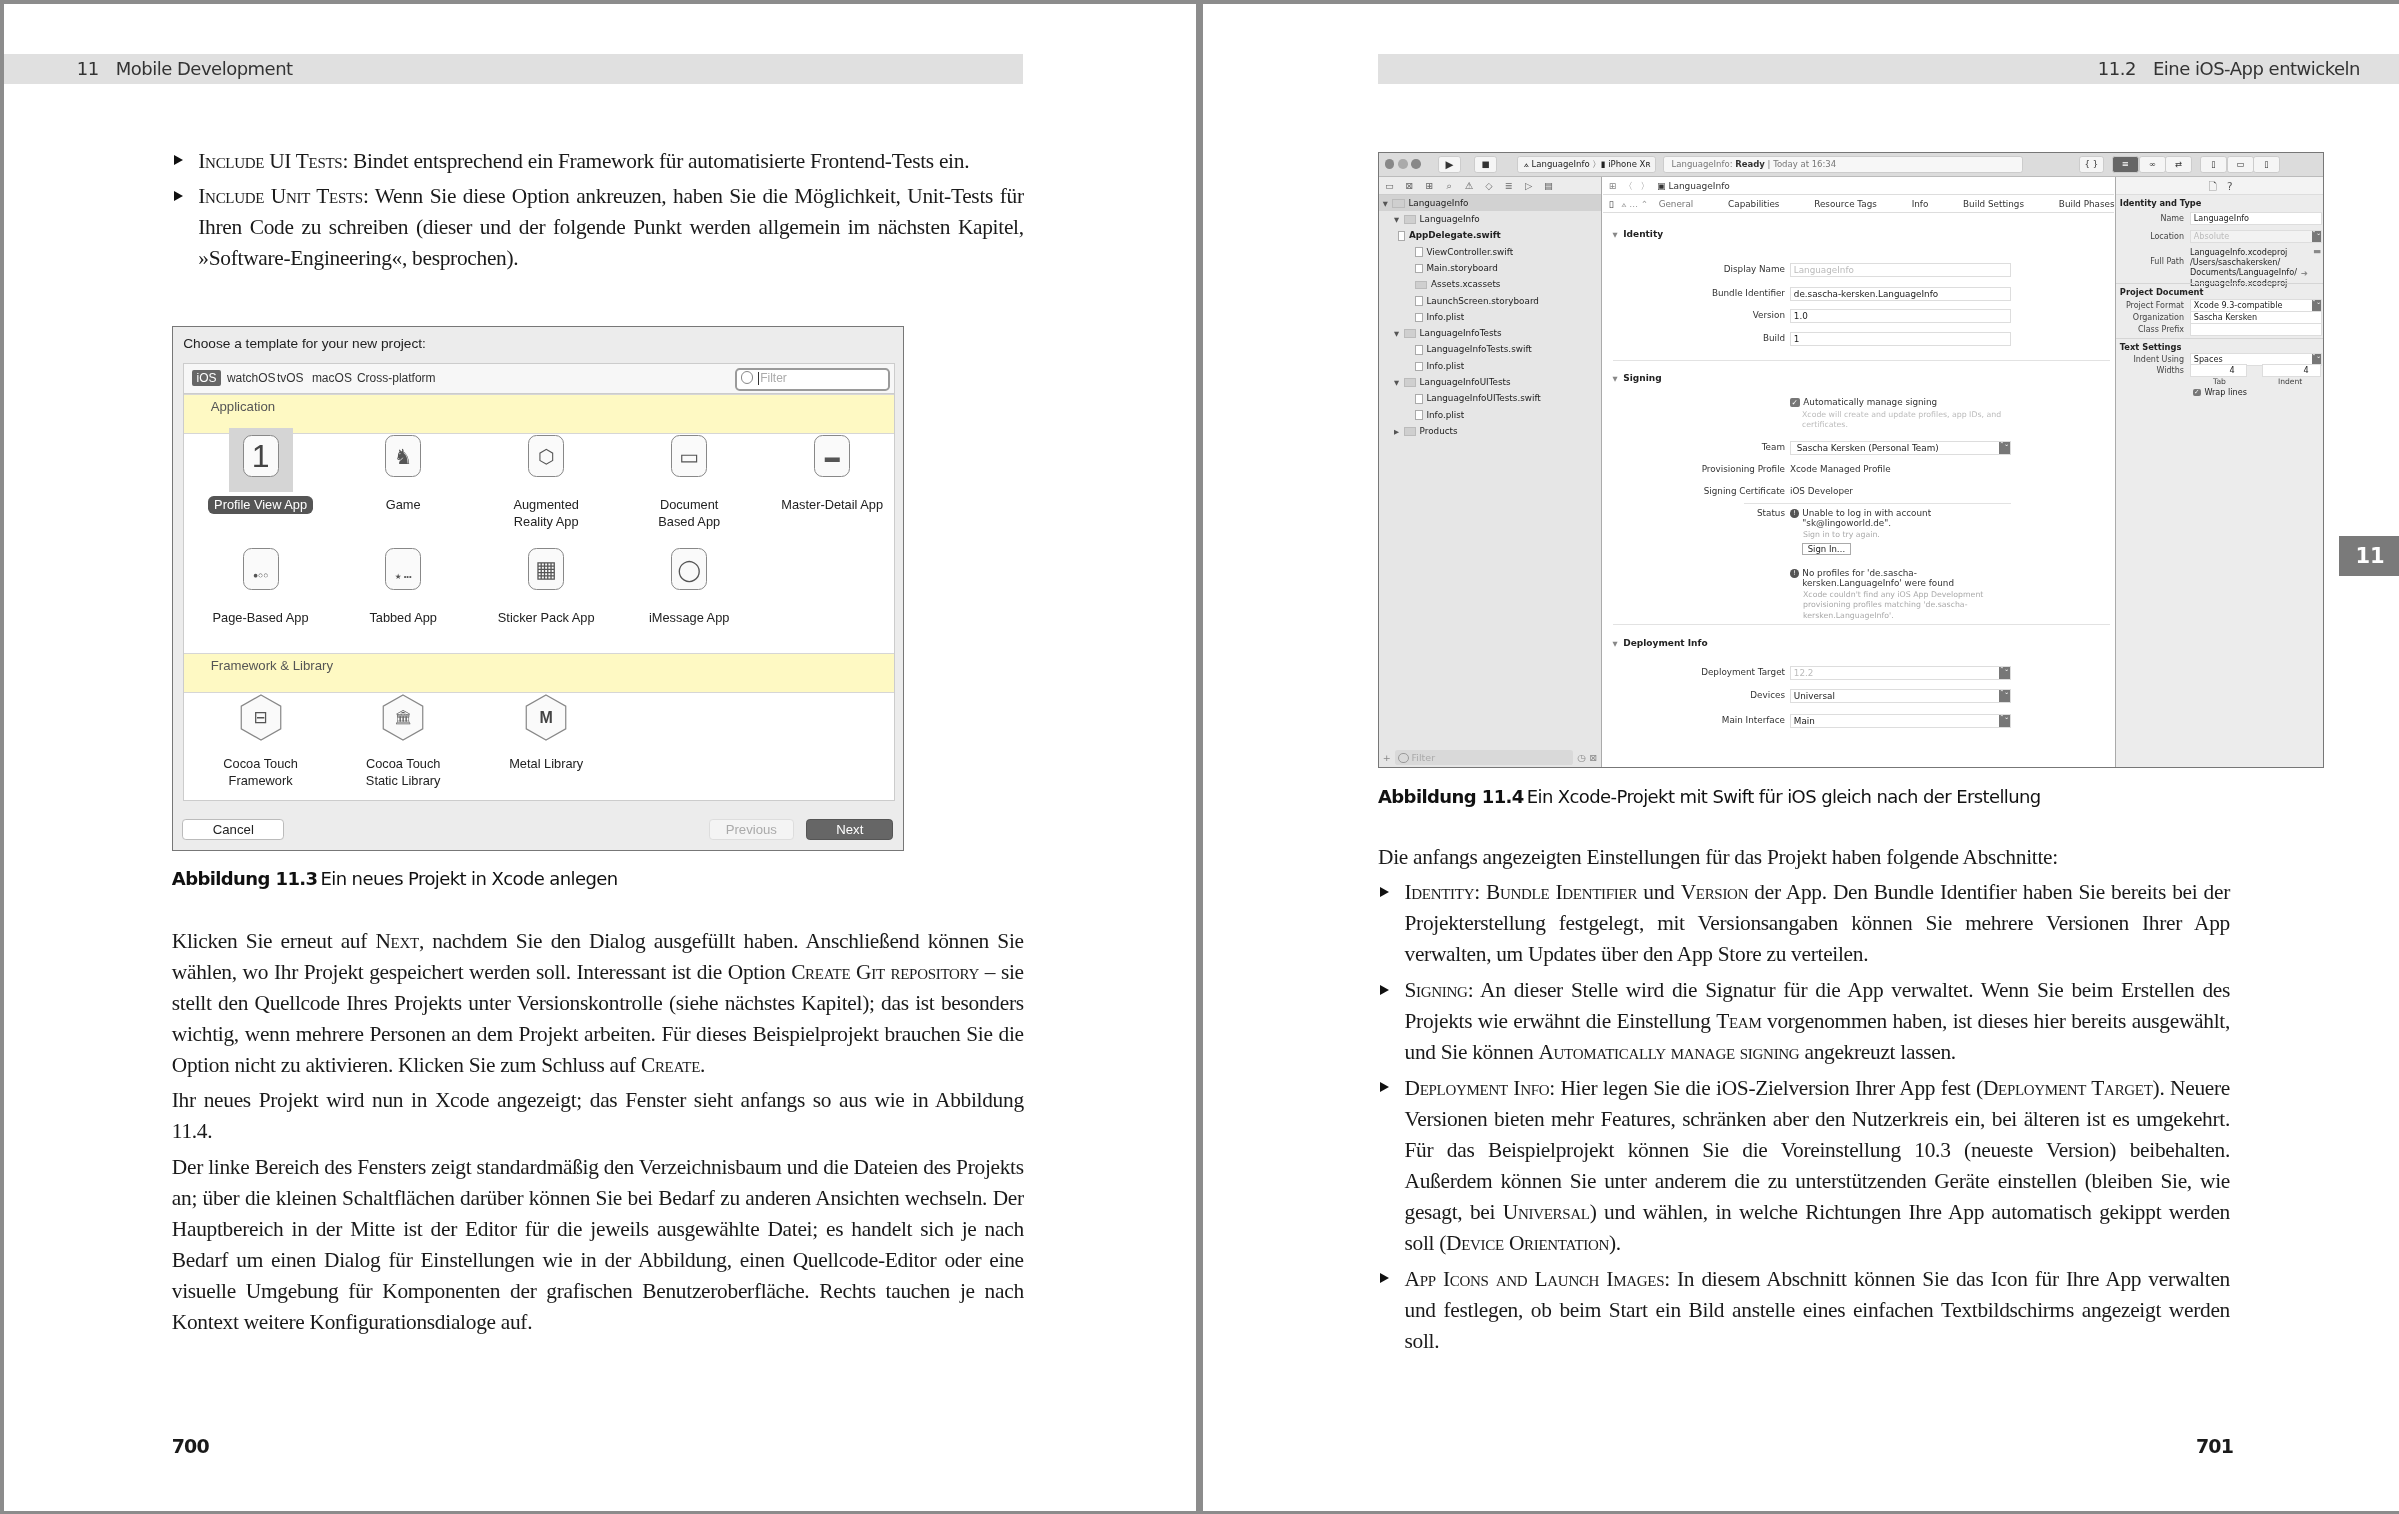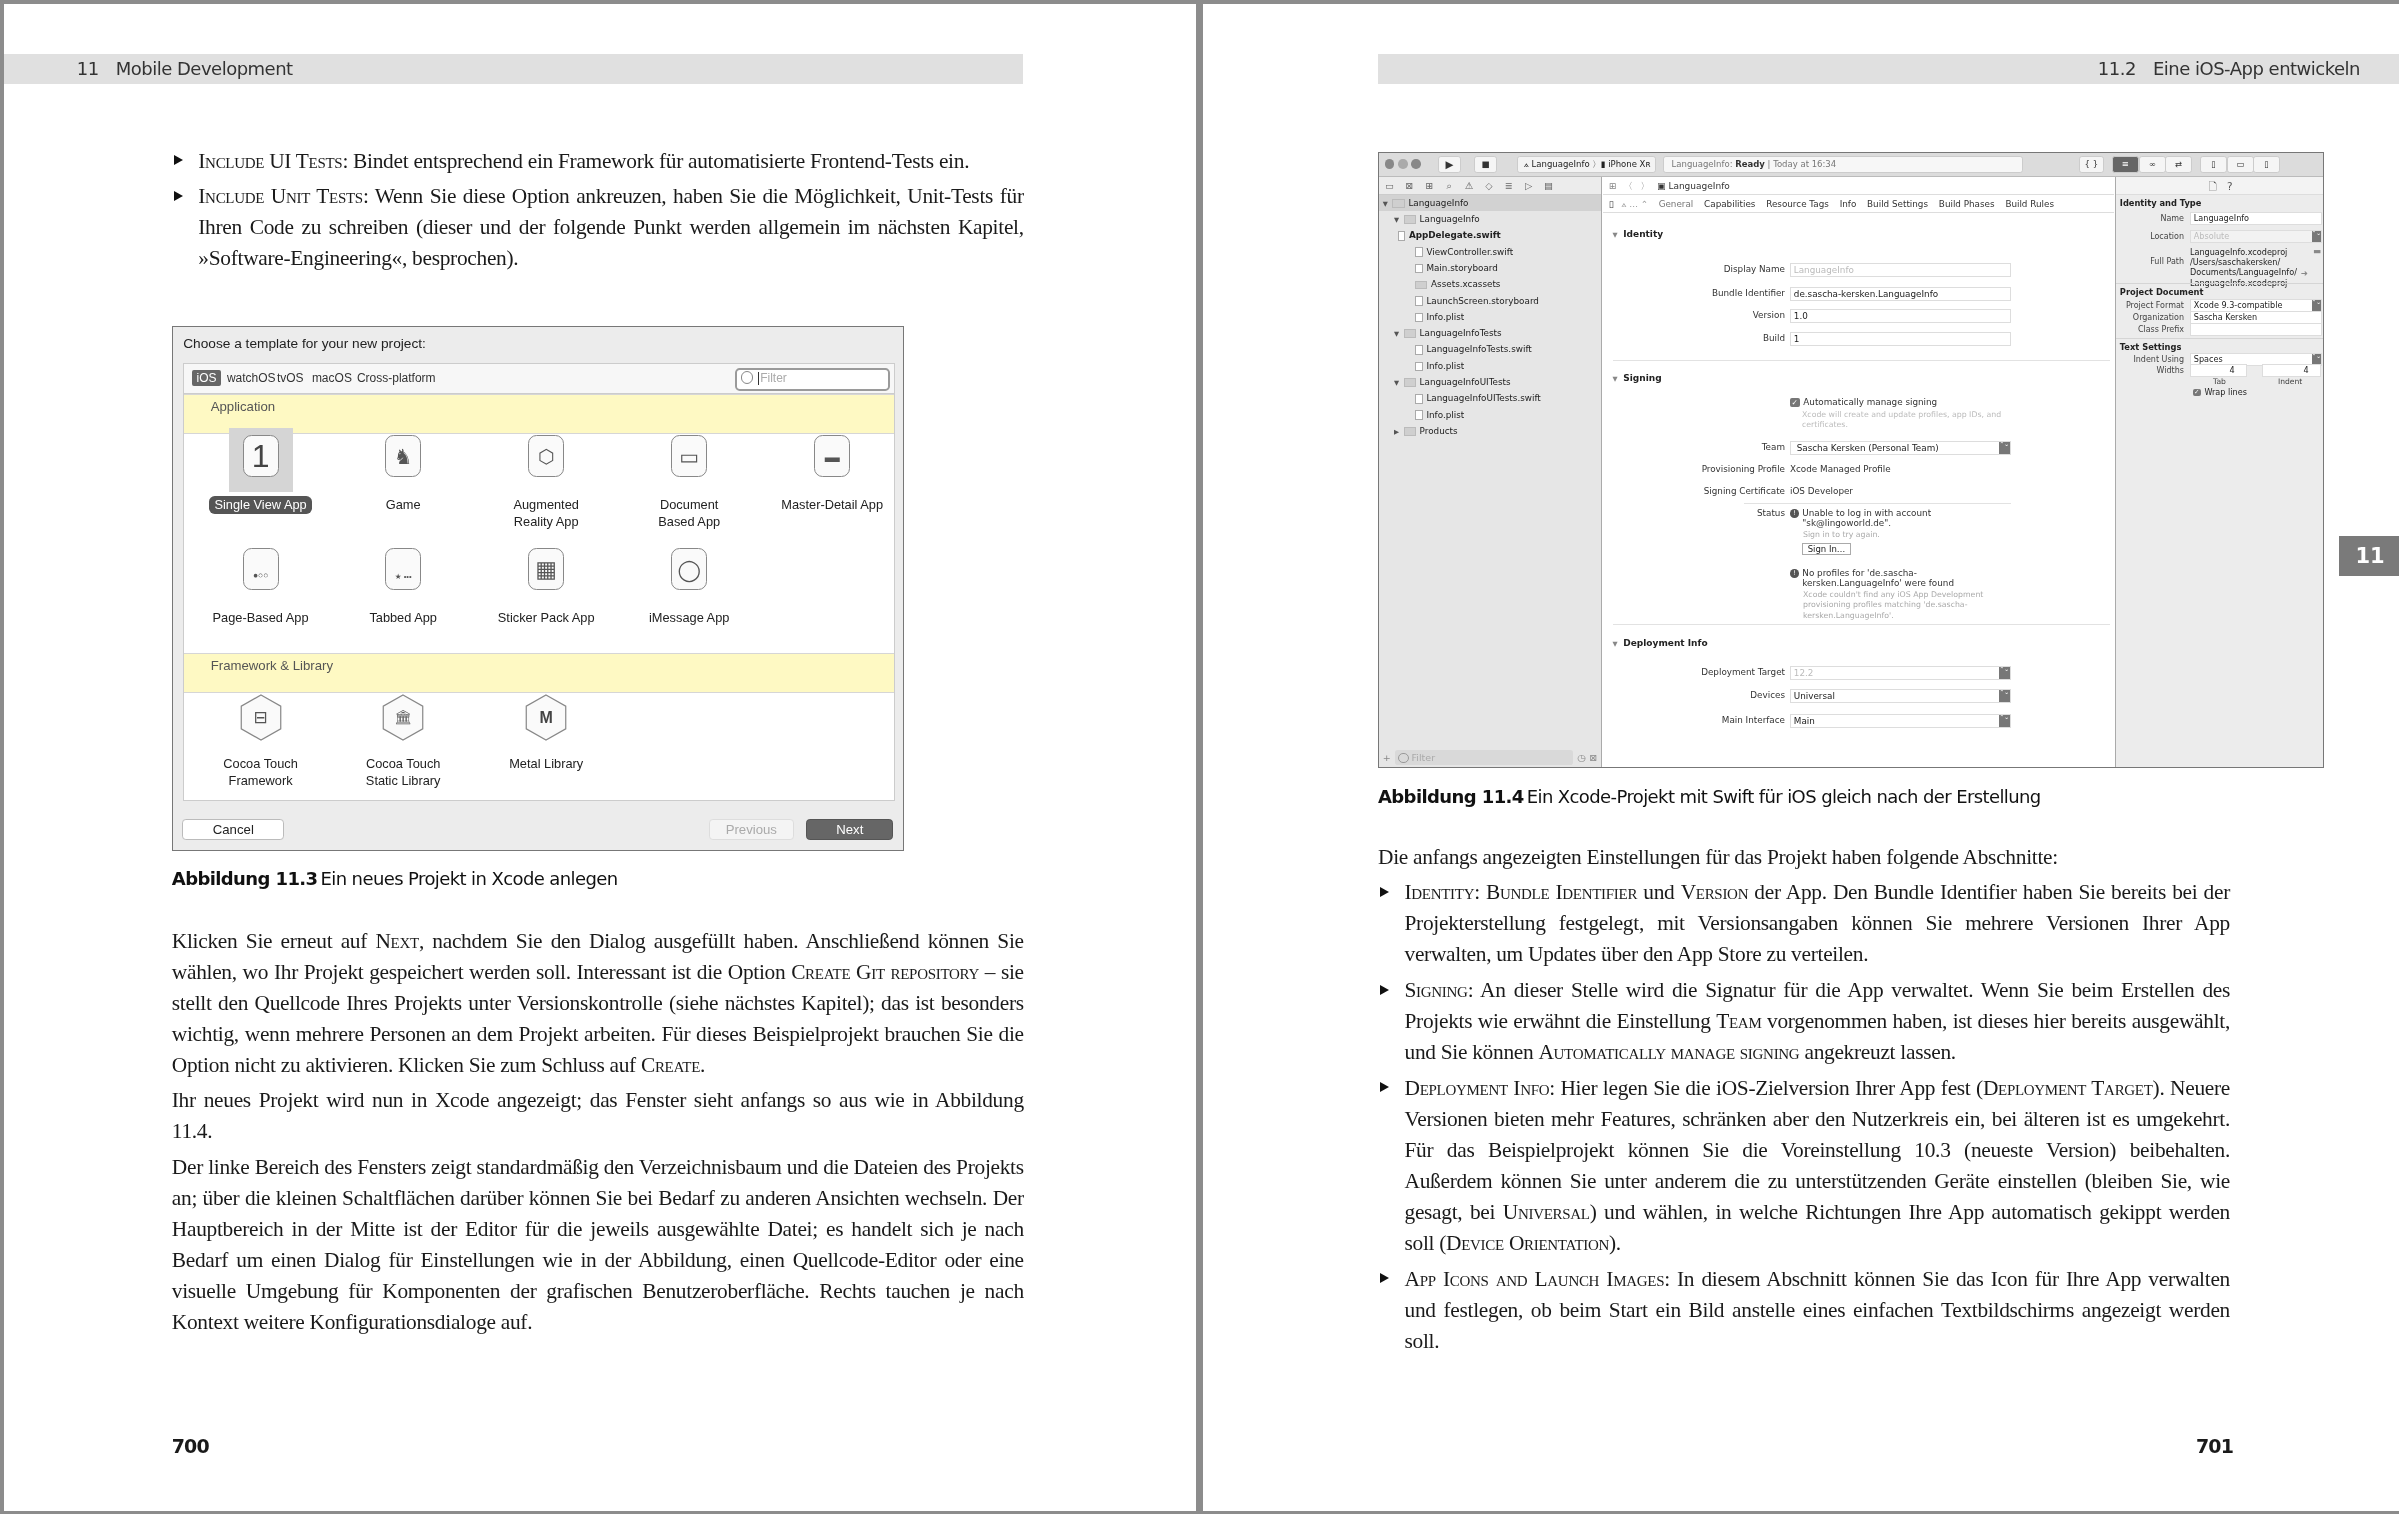--- a/index.html
+++ b/index.html
@@ -65,21 +65,21 @@
 .tw{display:inline-block;width:9.5px;font-size:6.6px;color:#555}
 .fi{display:inline-block;width:7.6px;height:9.5px;background:#fff;border:0.9px solid #aaa;vertical-align:middle;margin-right:3.8px}
 .fo{display:inline-block;width:12.3px;height:8.5px;background:#cfcfcf;border:0.9px solid #bbb;vertical-align:middle;margin-right:3.8px}
 .navfilter{position:absolute;left:0;bottom:0;width:100%;height:21px;padding:2.8px 3.8px;display:flex;align-items:center;gap:3.8px;font-size:9.5px;color:#888}
 .navfilter .fbox{flex:1;height:15px;background:#d9d9d9;border-radius:2.8px;padding-left:17px;line-height:15px;position:relative;color:#aaa}
 .navfilter .fbox::before{content:"";position:absolute;left:3.8px;top:2.8px;width:8.5px;height:8.5px;border:0.9px solid #999;border-radius:50%}
 .editor{position:absolute;left:224px;top:24px;width:511px;height:591px;background:#fff}
 .jumpbar{height:18px;border-bottom:0.9px solid #ddd;font-size:9px;line-height:18px;padding-left:5.7px;color:#333;white-space:nowrap}
 .jumpbar .g{color:#888;margin-right:7.6px}
 .tabsbar{height:18px;border-bottom:0.9px solid #ddd;font-size:8.8px;line-height:18px;padding-left:5.7px;white-space:nowrap;color:#333}
-.tabsbar span{margin-right:8px}
+.tabsbar span{margin-right:32px}
 .tabsbar .gen{color:#777}
 .sec{position:absolute;left:9.5px;font-size:9px;font-weight:bold}
 .sec::before{content:"▼";font-size:6.6px;color:#888;margin-right:5.7px}
 .flbl{position:absolute;width:182px;text-align:right;font-size:8.8px;color:#333}
 .fval{position:absolute;left:187px;height:14px;width:221px;border:0.9px solid #ddd;font-size:8.8px;line-height:12.3px;padding-left:2.8px;white-space:nowrap;overflow:hidden}
 .fval.ph{color:#bbb}
 .fval.sel{background:#fff}
 .fval.sel::after{content:"⌃⌄";position:absolute;right:0;top:0;width:11.4px;height:12.3px;background:#777;color:#fff;font-size:5.7px;line-height:5.7px;text-align:center}
 .ftxt{position:absolute;left:187px;font-size:8.8px;color:#333;white-space:nowrap}
 .fsmall{position:absolute;left:199px;font-size:7.8px;color:#aaa;line-height:10.4px;width:218px}
@@ -120,21 +120,21 @@
       <span class="plat" style="left:168px">Cross-platform</span>
       <div class="filter"><span class="ficon"></span><span class="caret"></span><span>Filter</span></div>
     </div>
     <div class="tplarea">
       <div class="secthead" style="top:0">Application</div>
 
       <div class="tpl sel" style="left:10.4px;top:34px">
         <div class="icowrap">
             <div class="ico big" style="height:42px;width:36px">1</div>
           </div>
-        <span class="lbl">Single View App</span>
+        <span class="lbl">Profile View App</span>
       </div>
       <div class="tpl" style="left:153px;top:34px">
         <div class="icowrap">
             <div class="ico" style="height:42px;width:36px;font-size:21px">♞</div>
           </div>
         <span class="lbl">Game</span>
       </div>
       <div class="tpl" style="left:296px;top:34px">
         <div class="icowrap">
             <div class="ico" style="height:42px;width:36px;font-size:19px">⬡</div>

